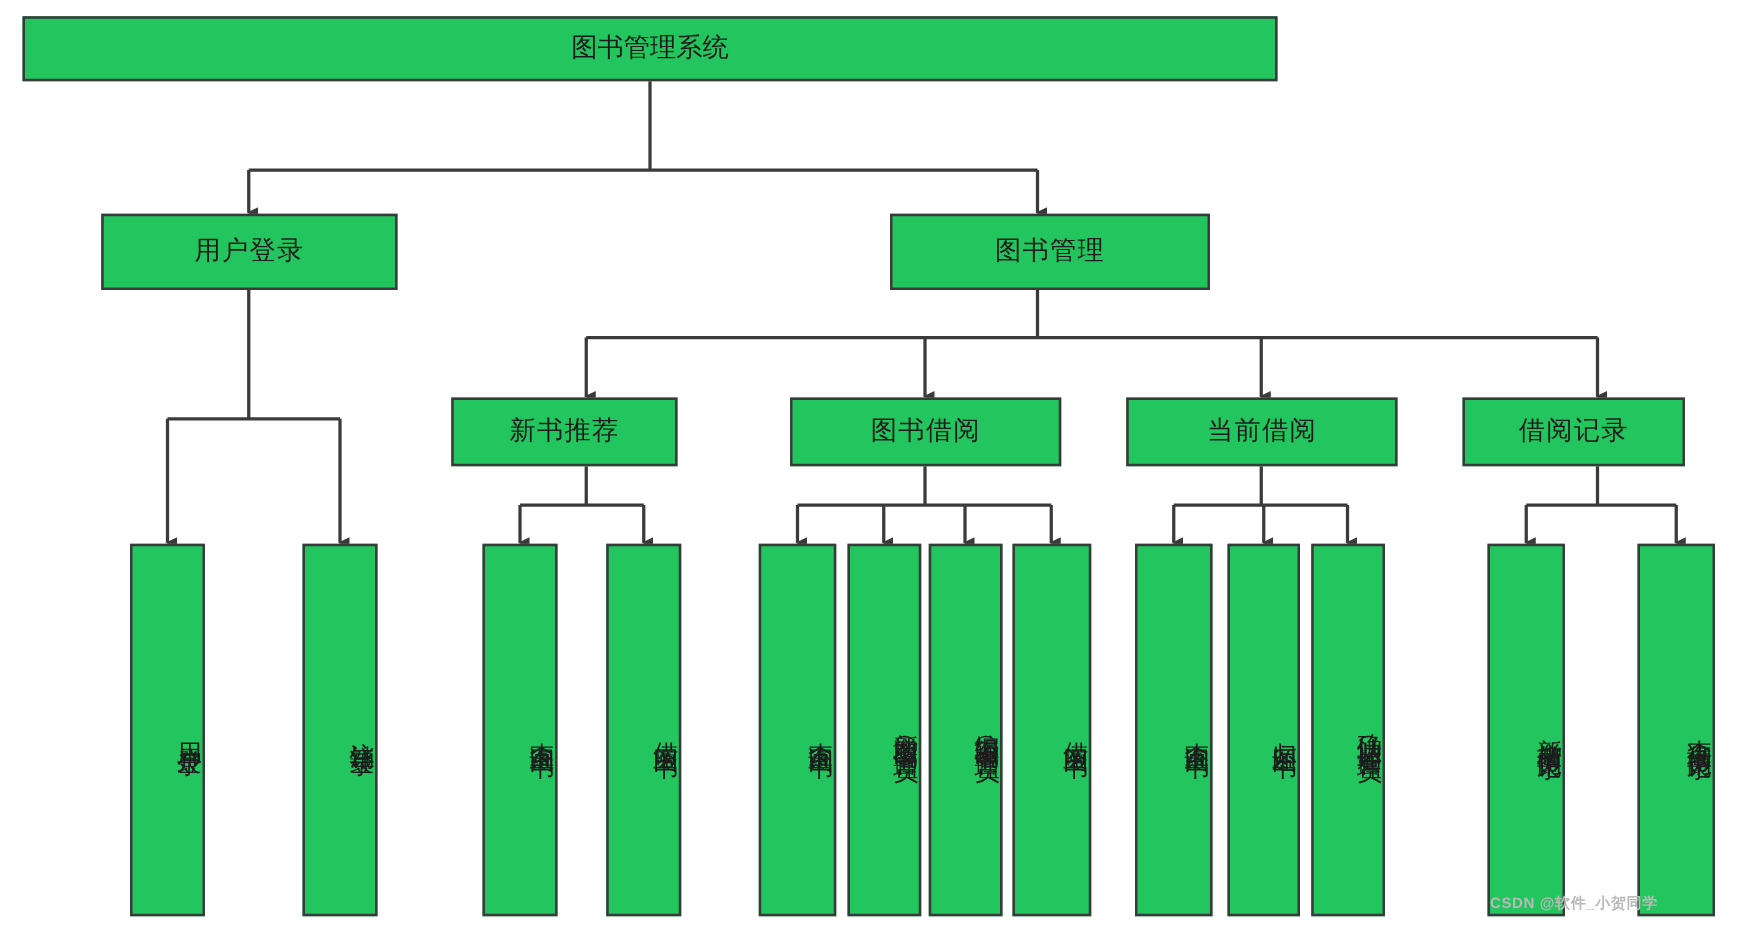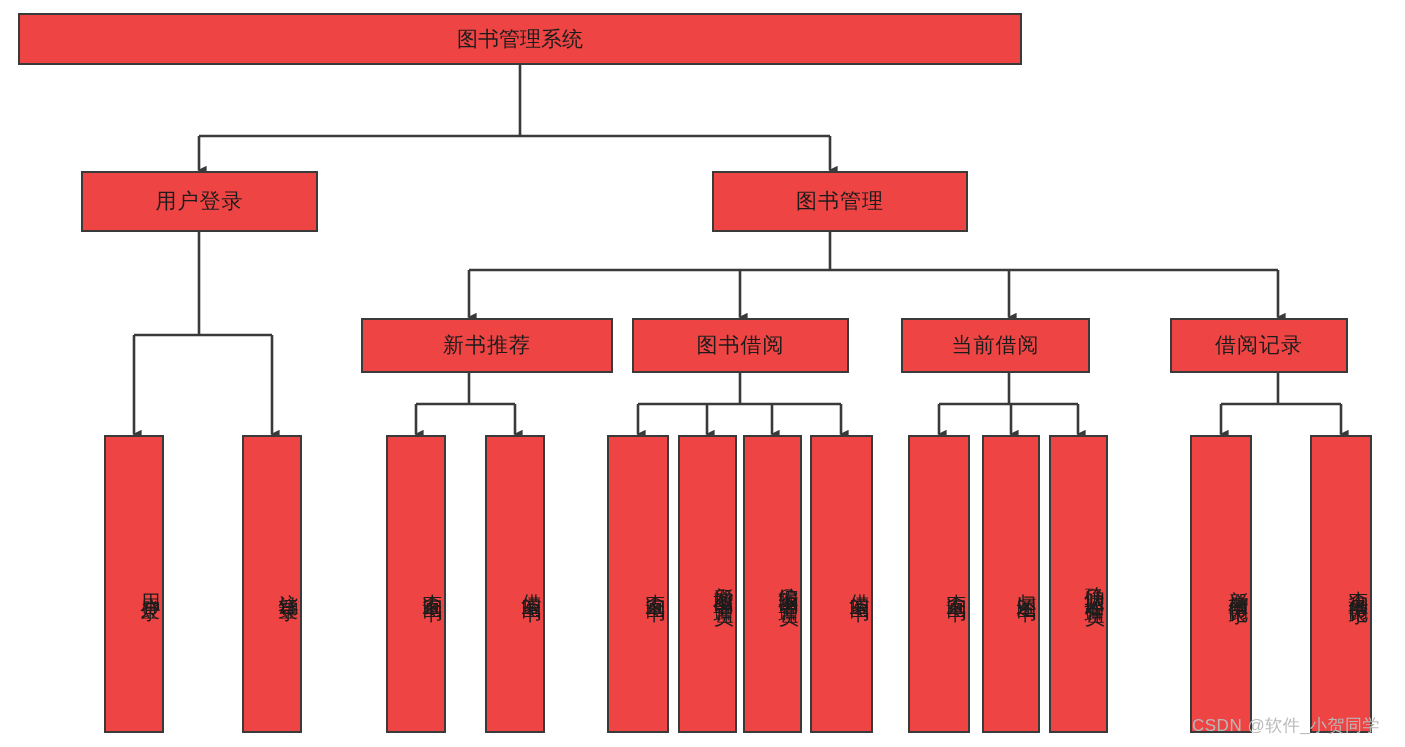--- a/index.html
+++ b/index.html
@@ -6,44 +6,45 @@
   body{
     font-family:"Liberation Sans","DejaVu Sans",sans-serif;
     width:1405px;height:747px;overflow:hidden;position:relative;
   }
   #stage{position:absolute;left:0;top:0;width:1405px;height:747px;}
   svg.wires{position:absolute;left:0;top:0;width:1405px;height:747px;pointer-events:none;}
   .node{
     position:absolute;
     box-sizing:border-box;
     border:2px solid #3a3a3a;
-    background:#ef4444;
+    background:#22c55e;
     display:flex;align-items:center;justify-content:center;
     color:#1c1c1c;
     line-height:1.18;
     text-align:center;
   }
   .node.h{font-size:21px;letter-spacing:1px;}
   .node.root{font-size:21px;}
   .node.leaf{
     font-size:20px;
     writing-mode:vertical-rl;
     text-orientation:upright;
     letter-spacing:3px;
     padding:6px 0;
     align-items:flex-start;
     justify-content:center;
   }
   .node.leaf span{display:block;}
   .watermark{
     position:absolute;
-    font-size:17px;
+    font-size:12px;
     color:#b9b9b9;
     white-space:nowrap;
     letter-spacing:0.5px;
+    font-weight:bold;
   }
 </style>
 </head>
 <body>
 
 <div id="stage">
   <svg class="wires" viewBox="0 0 1405 747">
     <defs>
       <marker id="arrow" markerWidth="10" markerHeight="10" refX="4.5" refY="7.6" orient="auto" markerUnits="userSpaceOnUse">
         <path d="M0.3,0 L9,0 L4.65,9.2 Z" fill="#3a3a3a"></path>
@@ -84,23 +85,23 @@
         <path d="M1221,404 L1221,434" marker-end="url(#arrow)"></path>
         <path d="M1341,404 L1341,434" marker-end="url(#arrow)"></path>
       </g>
   </svg>
 
   <div class="node root" style="left: 18px; top: 13px; width: 1004px; height: 52px;">图书管理系统</div>
 
   <div class="node h" style="left: 81px; top: 171px; width: 237px; height: 61px;">用户登录</div>
   <div class="node h" style="left: 712px; top: 171px; width: 256px; height: 61px;">图书管理</div>
 
-  <div class="node h" style="left: 361px; top: 318px; width: 252px; height: 55px;">新书推荐</div>
+  <div class="node h" style="left: 361px; top: 318px; width: 181px; height: 55px;">新书推荐</div>
   <div class="node h" style="left: 632px; top: 318px; width: 217px; height: 55px;">图书借阅</div>
-  <div class="node h" style="left: 901px; top: 318px; width: 189px; height: 55px;">当前借阅</div>
+  <div class="node h" style="left: 901px; top: 318px; width: 217px; height: 55px;">当前借阅</div>
   <div class="node h" style="left: 1170px; top: 318px; width: 178px; height: 55px;">借阅记录</div>
 
   <div id="leaf-host">
       <div class="node leaf" style="left: 104px; top: 435px; width: 60px; height: 298px;">
         <span>用户登录</span>
       </div>
       <div class="node leaf" style="left: 242px; top: 435px; width: 60px; height: 298px;">
         <span>注销登录</span>
       </div>
       <div class="node leaf" style="left: 386px; top: 435px; width: 60px; height: 298px;">

